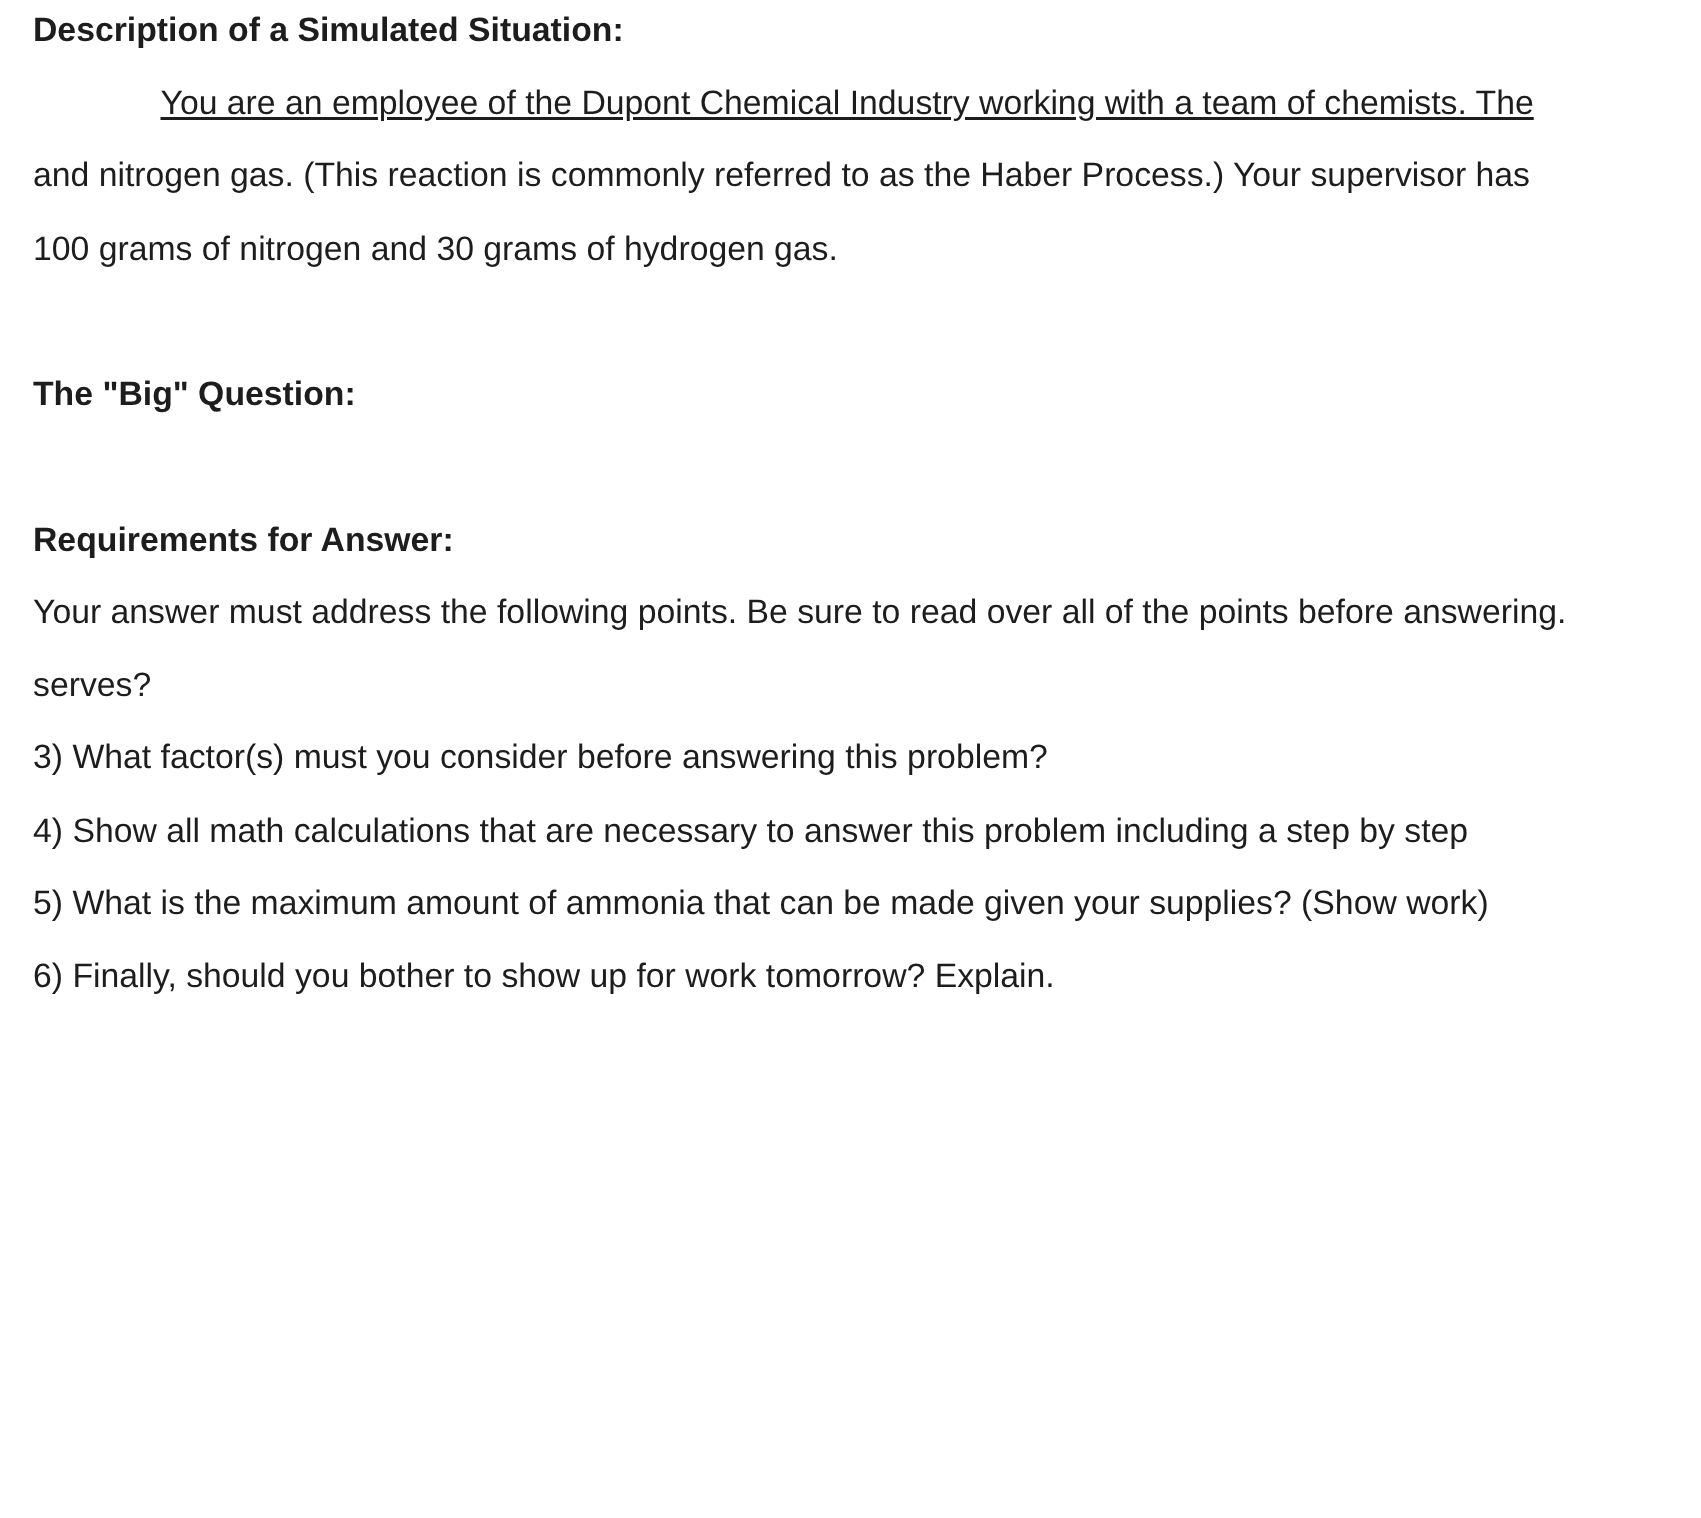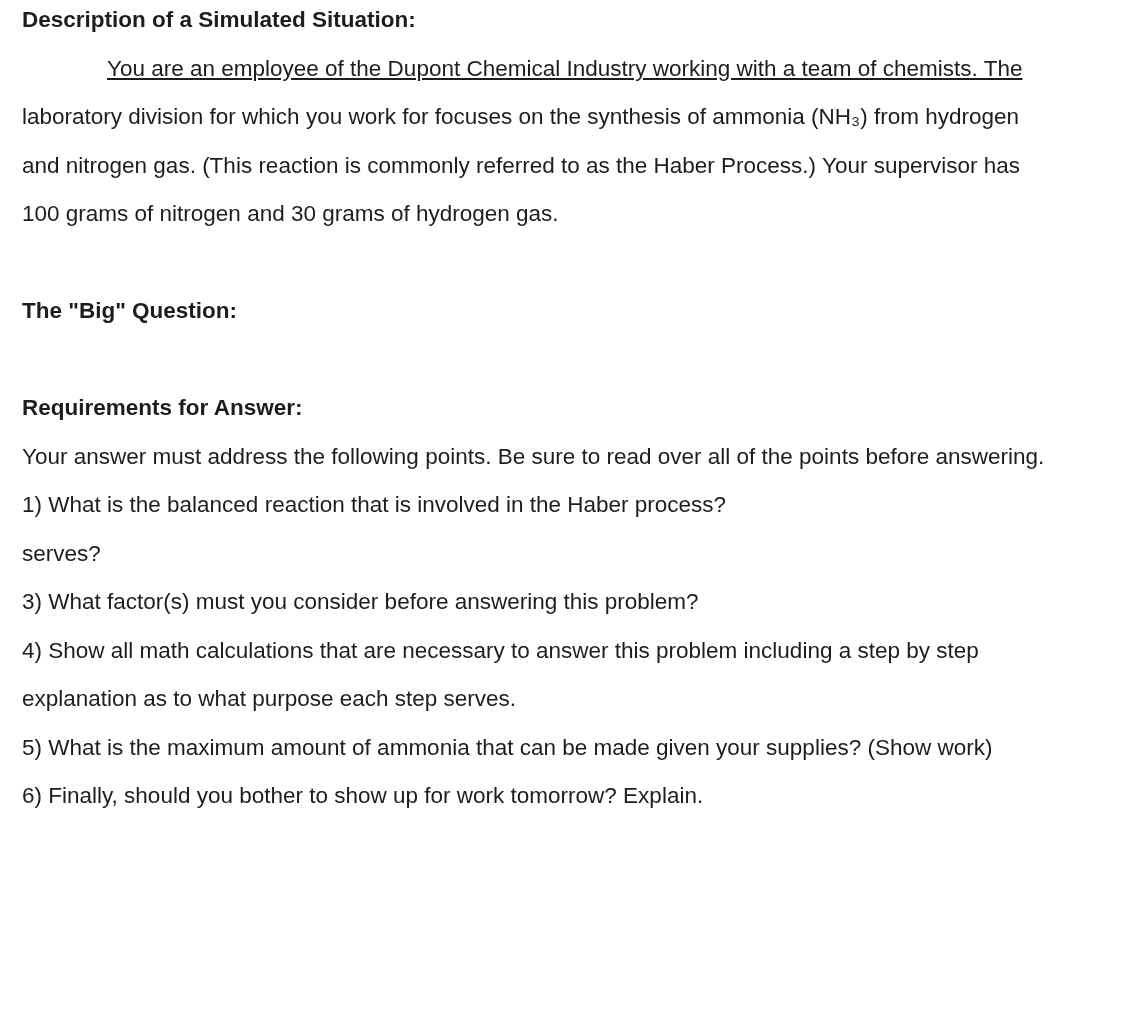--- a/index.html
+++ b/index.html
@@ -43,33 +43,30 @@
     
   }
 </style>
 </head>
 <body>
 
 <div class="page">
 
   <div class="line heading">Description of a Simulated Situation:</div>
   <div class="line indent">You are an employee of the Dupont Chemical Industry working with a team of chemists. The</div>
-  <div class="line">laboratory division for which you work for focuses on the synthesis of ammonia (NH₃) from hydrogen</div>
   <div class="line">and nitrogen gas. (This reaction is commonly referred to as the Haber Process.) Your supervisor has</div>
   <div class="line">100 grams of nitrogen and 30 grams of hydrogen gas.</div>
 
   <div class="line blank"></div>
 
   <div class="line heading">The "Big" Question:</div>
 
   <div class="line blank"></div>
 
   <div class="line heading">Requirements for Answer:</div>
   <div class="line">Your answer must address the following points. Be sure to read over all of the points before answering.</div>
-  <div class="line">1) What is the balanced reaction that is involved in the Haber process?</div>
   <div class="line">serves?</div>
   <div class="line">3) What factor(s) must you consider before answering this problem?</div>
   <div class="line">4) Show all math calculations that are necessary to answer this problem including a step by step</div>
-  <div class="line">explanation as to what purpose each step serves.</div>
   <div class="line">5) What is the maximum amount of ammonia that can be made given your supplies? (Show work)</div>
   <div class="line">6) Finally, should you bother to show up for work tomorrow? Explain.</div>
 
 </div>
 
 </body></html>

